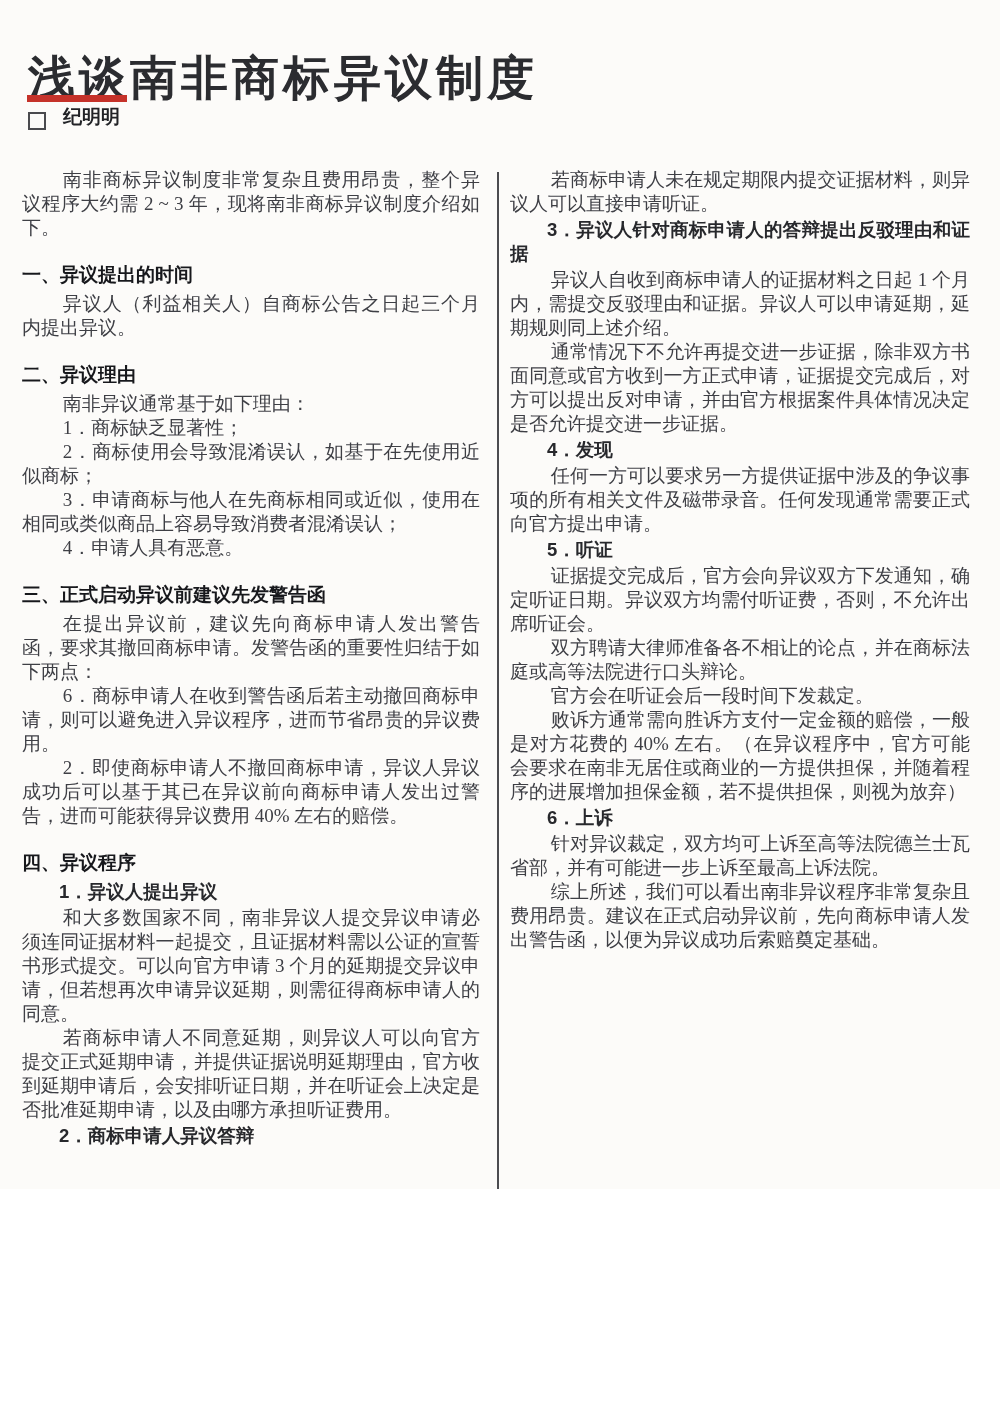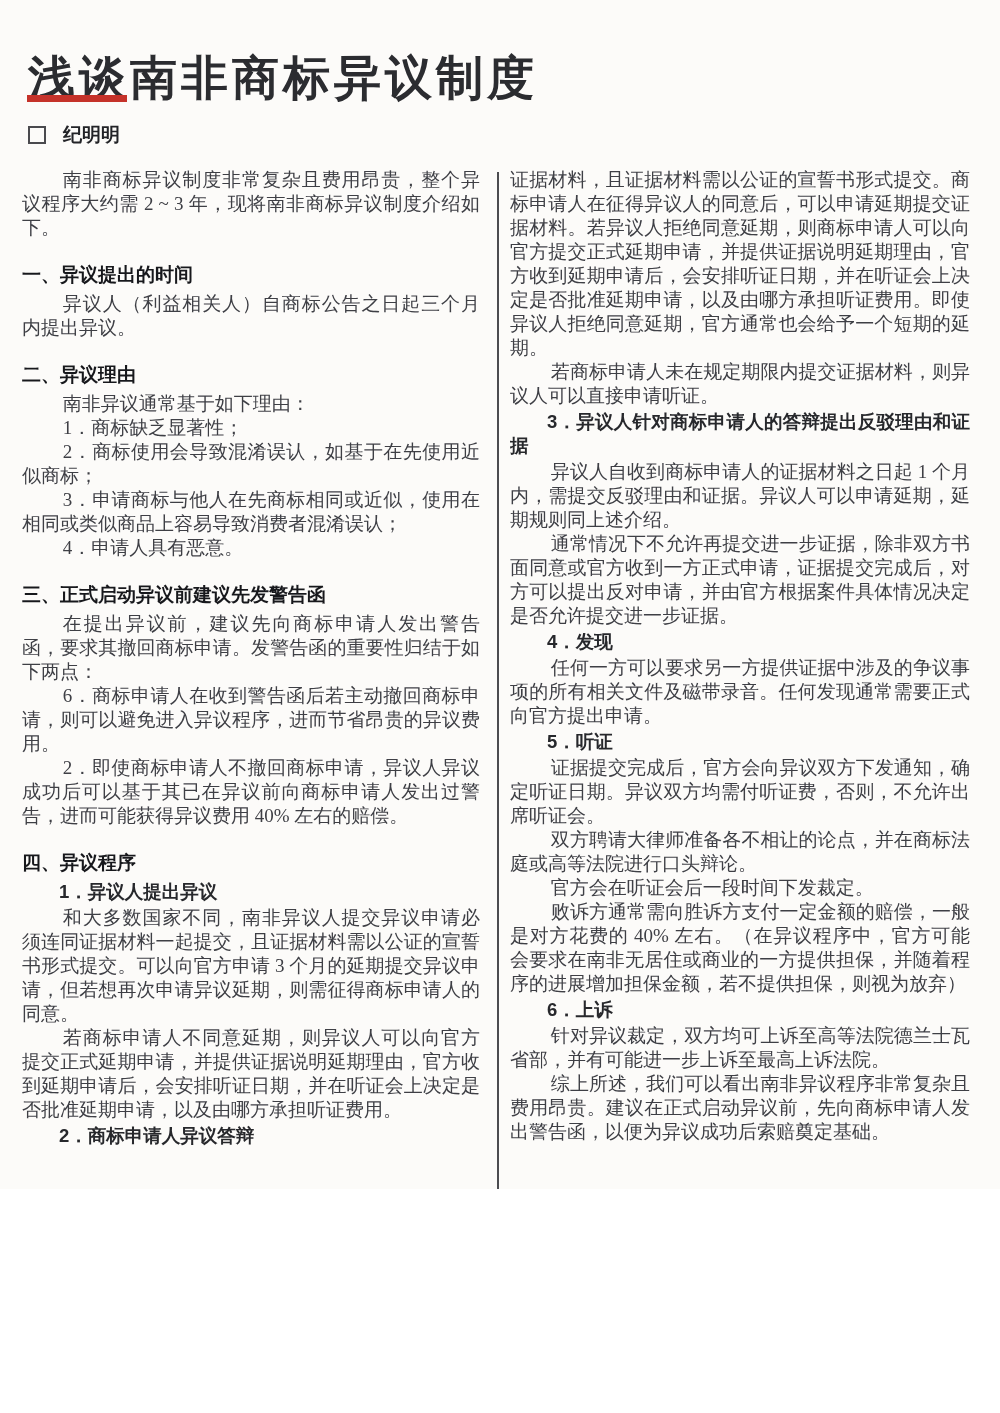--- a/index.html
+++ b/index.html
@@ -21,22 +21,22 @@
     font-family: "Liberation Serif", "DejaVu Serif", serif;
   }
   .title-bar {
     position: absolute;
     left: 27px; top: 95px;
     width: 100px; height: 7px;
     background: #c5322a;
   }
   .byline {
     position: absolute;
-    left: 28px; top: 122px;
-    display: flex; align-items: center;
+    left: 28px; top: 104px;
+    display: flex; align-items: flex-end;
   }
   .byline-square {
     width: 14px; height: 14px;
     border: 2px solid #4a4a4e;
     background: transparent;
   }
   .byline-name {
     margin-left: 17px;
     font-family: "Liberation Sans", "DejaVu Sans", sans-serif;
     font-weight: 700;
@@ -167,21 +167,20 @@
       <p class="p">6．商标申请人在收到警告函后若主动撤回商标申请，则可以避免进入异议程序，进而节省昂贵的异议费用。</p>
       <p class="p">2．即使商标申请人不撤回商标申请，异议人异议成功后可以基于其已在异议前向商标申请人发出过警告，进而可能获得异议费用 40% 左右的赔偿。</p>
       <div class="h1">四、异议程序</div>
       <div class="h2">1．异议人提出异议</div>
       <p class="p">和大多数国家不同，南非异议人提交异议申请必须连同证据材料一起提交，且证据材料需以公证的宣誓书形式提交。可以向官方申请 3 个月的延期提交异议申请，但若想再次申请异议延期，则需征得商标申请人的同意。</p>
       <p class="p">若商标申请人不同意延期，则异议人可以向官方提交正式延期申请，并提供证据说明延期理由，官方收到延期申请后，会安排听证日期，并在听证会上决定是否批准延期申请，以及由哪方承担听证费用。</p>
       <div class="h2">2．商标申请人异议答辩</div>
     </div>
   <div class="col-divider"></div>
   <div class="col col-right">
-      <p class="p noindent">证据材料，且证据材料需以公证的宣誓书形式提交。商标申请人在征得异议人的同意后，可以申请延期提交证据材料。若异议人拒绝同意延期，则商标申请人可以向官方提交正式延期申请，并提供证据说明延期理由，官方收到延期申请后，会安排听证日期，并在听证会上决定是否批准延期申请，以及由哪方承担听证费用。即使异议人拒绝同意延期，官方通常也会给予一个短期的延期。</p>
       <p class="p">若商标申请人未在规定期限内提交证据材料，则异议人可以直接申请听证。</p>
       <div class="h2">3．异议人针对商标申请人的答辩提出反驳理由和证据</div>
       <p class="p">异议人自收到商标申请人的证据材料之日起 1 个月内，需提交反驳理由和证据。异议人可以申请延期，延期规则同上述介绍。</p>
       <p class="p">通常情况下不允许再提交进一步证据，除非双方书面同意或官方收到一方正式申请，证据提交完成后，对方可以提出反对申请，并由官方根据案件具体情况决定是否允许提交进一步证据。</p>
       <div class="h2">4．发现</div>
       <p class="p">任何一方可以要求另一方提供证据中涉及的争议事项的所有相关文件及磁带录音。任何发现通常需要正式向官方提出申请。</p>
       <div class="h2">5．听证</div>
       <p class="p">证据提交完成后，官方会向异议双方下发通知，确定听证日期。异议双方均需付听证费，否则，不允许出席听证会。</p>
       <p class="p">双方聘请大律师准备各不相让的论点，并在商标法庭或高等法院进行口头辩论。</p>
       <p class="p">官方会在听证会后一段时间下发裁定。</p>

